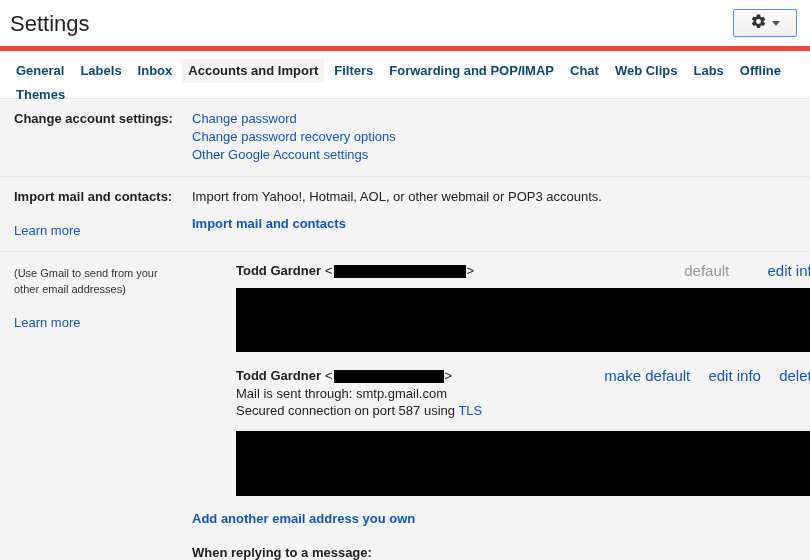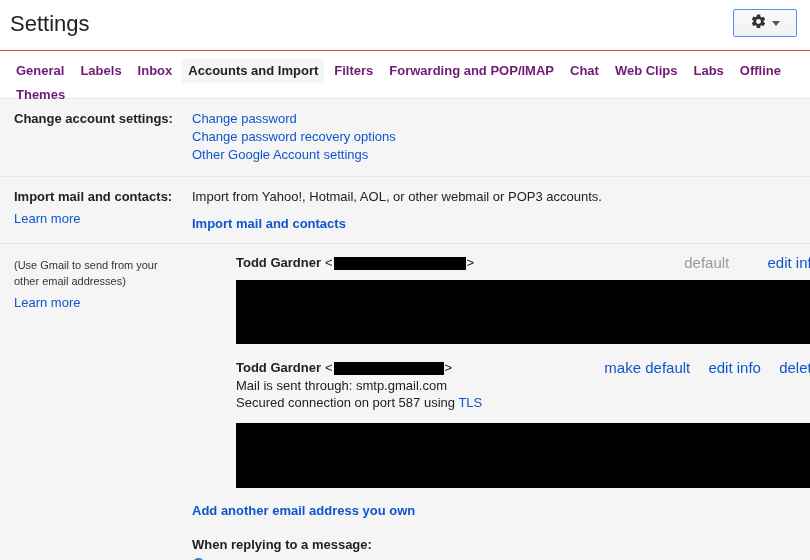--- a/index.html
+++ b/index.html
@@ -9,21 +9,21 @@
     background: #ffffff;
     font-family: "Liberation Sans", sans-serif;
     overflow: hidden;
   }
 
   
   .header {
     position: relative;
     height: 51px;
     background: #ffffff;
-    border-bottom: 1px solid #ef4444;
+    border-bottom: 5px solid #ef4444;
   }
   .page-title {
     position: absolute;
     left: 10px; top: 11px;
     font-size: 22px;
     color: #222222;
     font-weight: 400;
     letter-spacing: 0px;
   }
   .gear-button {
@@ -53,21 +53,21 @@
     padding: 8px 10px 0 10px;
     background: #ffffff;
     height: 48px;
     border-bottom: 1px solid #e8e8e8;
   }
   .tabs-row { line-height: 18px; }
   .tab {
     display: inline-block;
     font-size: 13px;
     font-weight: bold;
-    color: #701a75;
+    color: #0c4a6e;
     text-decoration: none;
     padding: 3px 6px;
     margin-right: 4px;
     cursor: pointer;
     white-space: nowrap;
   }
   .tab.active {
     color: #222222;
     background: #f5f5f5;
     cursor: default;
@@ -105,21 +105,21 @@
   }
   a.lnk {
     color: #15c;
     text-decoration: none;
     cursor: pointer;
   }
   a.lnk-b { font-weight: bold; }
   .learn-more-small {
     font-size: 13px;
     display: inline-block;
-    margin-top: 6px;
+    margin-top: 18px;
   }
   .stack-link { display: block; line-height: 18px; }
 
   .import-desc { line-height: 18px; }
   .import-action { margin-top: 10px; }
 
   
   .sendmail-content {
     flex: 1 1 auto;
     padding: 10px 10px 10px 0;

